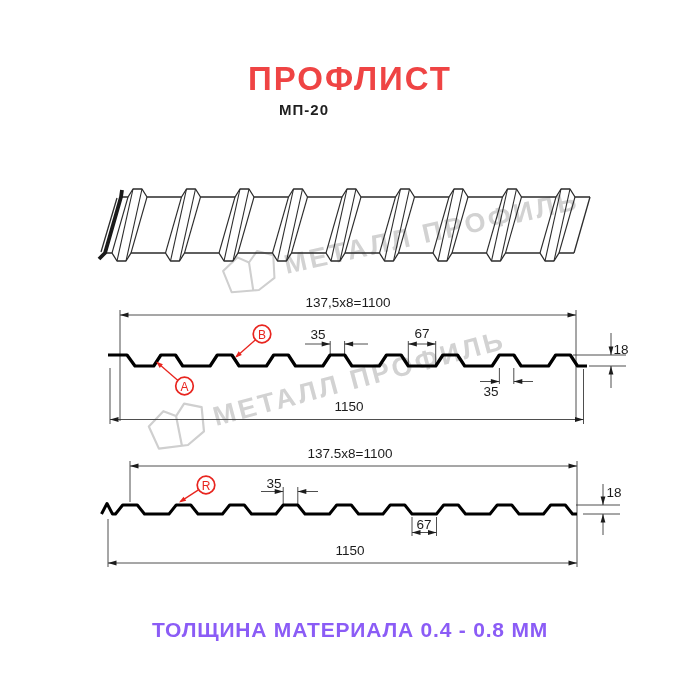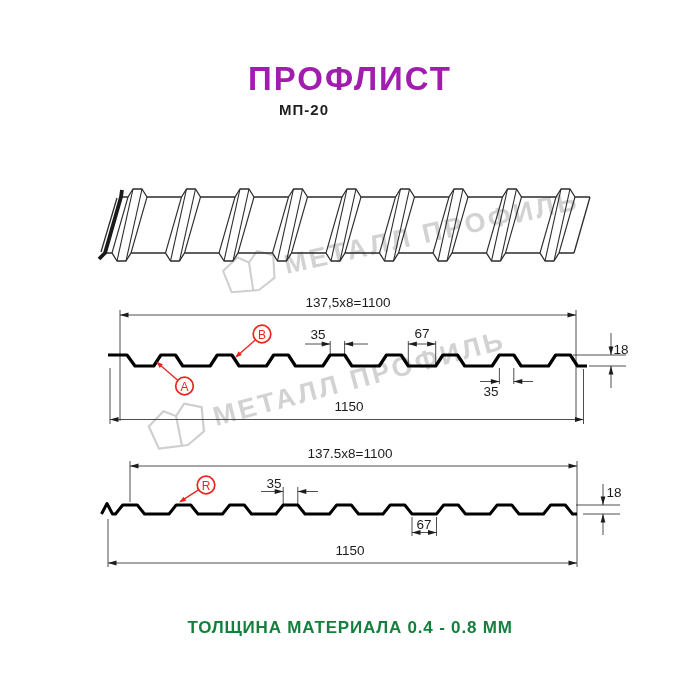--- a/index.html
+++ b/index.html
@@ -1,23 +1,23 @@
 <!DOCTYPE html>
 <html><head>
 <meta charset="utf-8">
 <style>
   html,body{margin:0;padding:0;background:#fff;}
   .stage{position:relative;width:700px;height:700px;background:#fff;overflow:hidden;
          font-family:"Liberation Sans",sans-serif;}
   .title{position:absolute;left:0;top:60px;width:700px;text-align:center;
-         font-size:33px;font-weight:700;letter-spacing:2px;color:#a21caf;}
+         font-size:33px;font-weight:700;letter-spacing:2px;color:#ef4444;}
   .subtitle{position:absolute;left:0;top:101px;width:608px;text-align:center;
          font-size:15px;font-weight:700;letter-spacing:1px;color:#1f1f1f;}
   .caption{position:absolute;left:0;top:618px;width:700px;text-align:center;
-         font-size:17px;font-weight:700;letter-spacing:0.8px;color:#15803d;}
+         font-size:21px;font-weight:700;letter-spacing:0.8px;color:#8b5cf6;}
   .wm{position:absolute;display:flex;align-items:center;gap:6px;z-index:1;
       transform-origin:left center;pointer-events:none;}
   .wm-text{font-size:27px;font-weight:700;letter-spacing:3px;color:#d2d2d2;white-space:nowrap;}
   .wm1{left:222px;top:255px;transform:rotate(-12.5deg);}
   .wm2{left:148px;top:410px;transform:rotate(-15deg);}
   svg.dwg{position:absolute;left:0;top:0;z-index:2;}
   text.dim{font-family:"Liberation Sans",sans-serif;font-size:13.5px;fill:#1c1c1c;text-anchor:middle;}
   text.lbl{font-family:"Liberation Sans",sans-serif;font-size:12px;fill:#e8251f;text-anchor:middle;}
   circle.lblc{fill:#fff;stroke:#e8251f;stroke-width:1.7;}
 </style>

